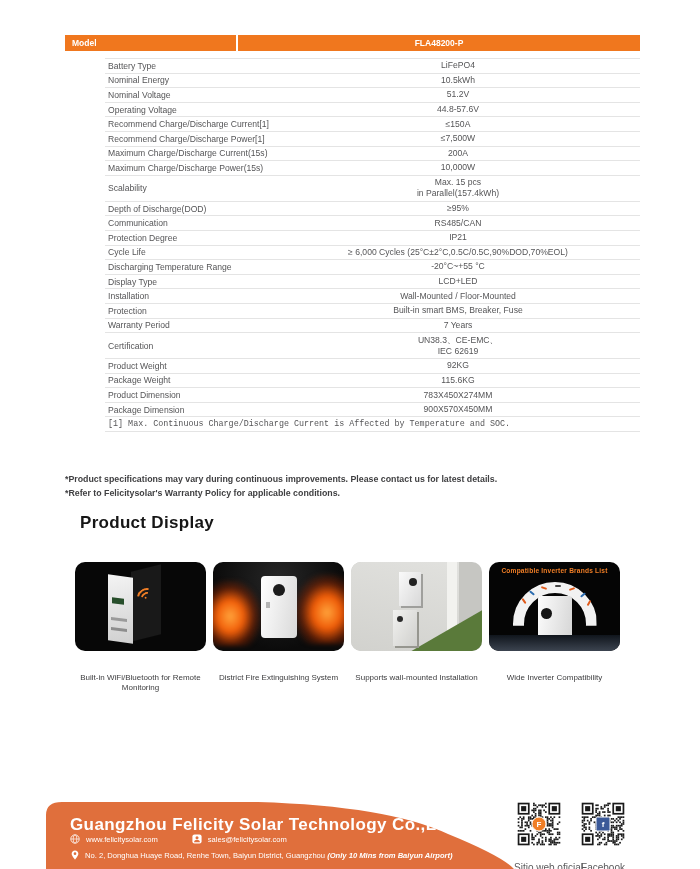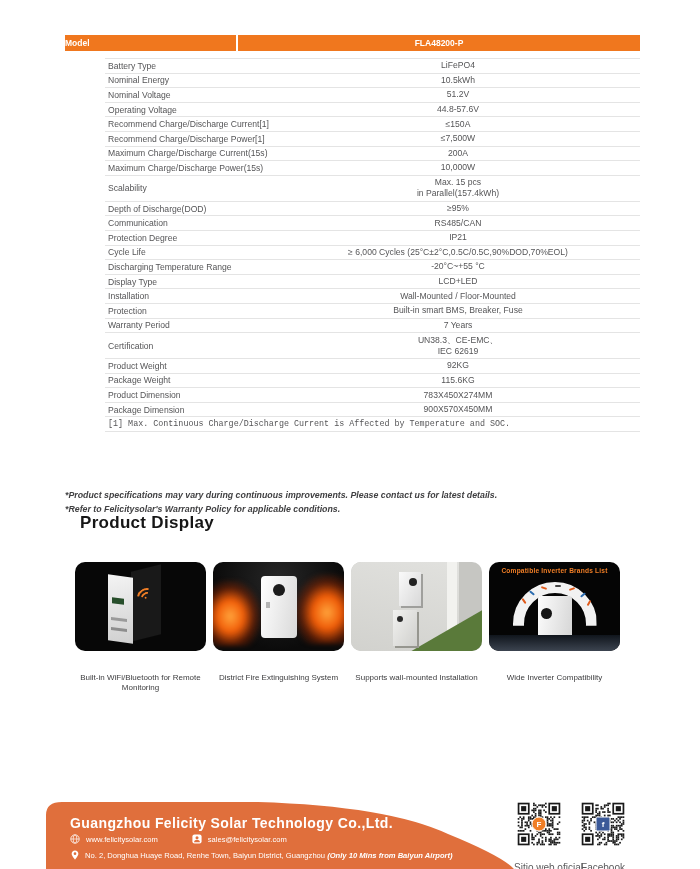--- a/index.html
+++ b/index.html
@@ -6,38 +6,38 @@
   body{
     width:700px;height:869px;position:relative;background:#ffffff;
     font-family:"Liberation Sans","DejaVu Sans",sans-serif;
     color:#58595b;overflow:hidden;
   }
   
   .spec{position:absolute;left:65px;top:35px;width:575px;}
   .spec-head{display:flex;height:16px;}
   .spec-head .h-left{
     width:171px;background:var(--orange);color:#fff;font-size:8.5px;font-weight:bold;
-    display:flex;align-items:center;box-sizing:border-box;
+    display:flex;align-items:center;padding-left:7px;box-sizing:border-box;
   }
   .spec-head .h-gap{width:2px;background:#fff;}
   .spec-head .h-right{
     flex:1;background:var(--orange);color:#fff;font-size:8.5px;font-weight:bold;
     display:flex;align-items:center;justify-content:center;
   }
   .spec-body{margin-top:7px;margin-left:40px;}
   .t-row{display:flex;align-items:center;border-top:1px solid #e4e4e4;min-height:13.6px;}
   .t-row:last-child{border-bottom:1px solid #e4e4e4;}
   .t-row .lbl{
     width:171px;padding-left:3px;box-sizing:border-box;font-size:8.6px;color:#555557;
   }
   .t-row .val{flex:1;text-align:center;font-size:8.6px;color:#555557;line-height:11px;padding:1px 0;}
   .t-row.tall{min-height:25px;}
   .t-row.footnote-row{min-height:14px;font-family:Liberation Mono, monospace;}
   .t-row.footnote-row .fnote{font-size:8.4px;color:#555557;padding-left:3px;}
-  .notes{position:absolute;left:65px;top:490px;width:575px;font-style:italic;}
+  .notes{position:absolute;left:65px;top:474px;width:575px;}
   .note-line{font-size:8.8px;font-weight:bold;color:#404042;margin-bottom:4px;}
   
   .pd-title{
     position:absolute;left:80px;top:513px;font-size:17px;font-weight:bold;color:#161616;
     letter-spacing:0.3px;
   }
   .cards{position:absolute;left:75px;top:562px;width:546px;display:flex;gap:7px;}
   .card{width:131px;flex:0 0 131px;}
   .card-img{
     width:131px;height:89px;border-radius:10px;position:relative;overflow:hidden;
@@ -79,21 +79,21 @@
   .scene4{background:#050505;}
   .s4-title{position:absolute;left:0;top:5px;width:100%;text-align:center;color:#f07e26;font-size:6.6px;font-weight:bold;letter-spacing:0.2px;}
   .s4-ring{position:absolute;left:50%;top:20px;transform:translateX(-50%);width:84px;height:84px;border-radius:50%;border:11px solid #f2f2f2;box-sizing:border-box;clip-path:inset(0 0 48% 0);}
   .s4-mark{position:absolute;width:6px;height:2px;border-radius:1px;}
   .s4-batt{position:absolute;left:50%;top:34px;transform:translateX(-50%);width:34px;height:46px;border-radius:3px;background:linear-gradient(100deg,#fdfdfd,#d5d5d5);}
   .s4-screen{position:absolute;left:50%;top:46px;transform:translateX(-14px);width:11px;height:11px;border-radius:50%;background:#151515;}
   .s4-refl{position:absolute;left:0;bottom:0;width:100%;height:16px;background:linear-gradient(180deg,#10151c,#3c4450);}
   
   .footer{position:absolute;left:0;top:789px;width:700px;height:80px;}
   .footer-shape{position:absolute;left:0;top:0;}
-  .f-company{position:absolute;left:70px;top:26px;color:#fff;font-size:14px;font-weight:bold;letter-spacing:0.4px;}
+  .f-company{position:absolute;left:70px;top:26px;color:#fff;font-size:17px;font-weight:bold;letter-spacing:0.4px;}
   .f-line2{position:absolute;left:70px;top:45px;display:flex;align-items:center;gap:6px;color:#fff;font-size:7.6px;}
   .f-line2 .sp{width:22px;}
   .f-line3{position:absolute;left:70px;top:61px;display:flex;align-items:center;gap:5px;color:#fff;font-size:7.6px;}
   .f-line3 b{font-weight:bold;font-style:italic;}
   .f-icon{display:inline-flex;width:10px;height:10px;}
   
   .qr-area{position:absolute;left:512px;top:12px;width:160px;}
   .qr-item{position:absolute;top:0;width:50px;text-align:center;}
   .qr-item.q1{left:2px;}
   .qr-item.q2{left:66px;}

